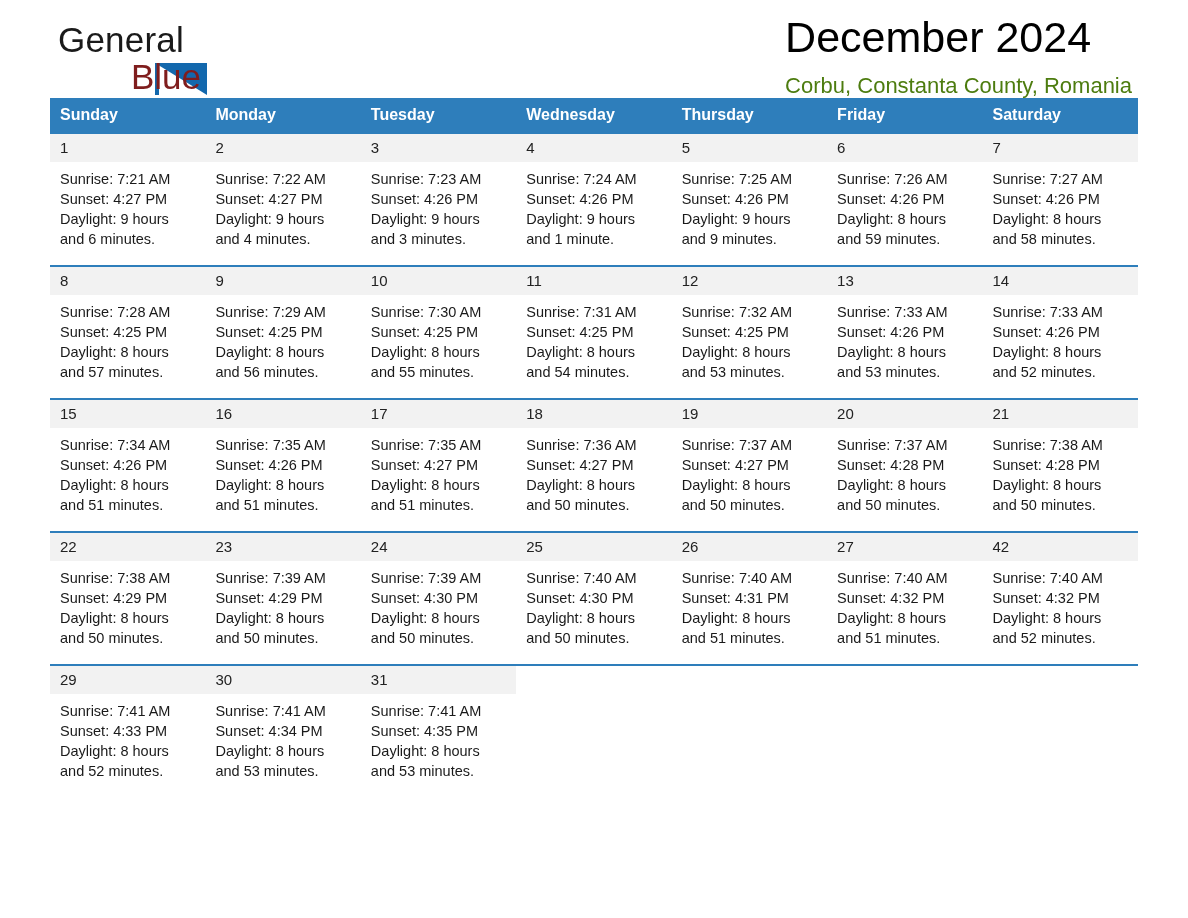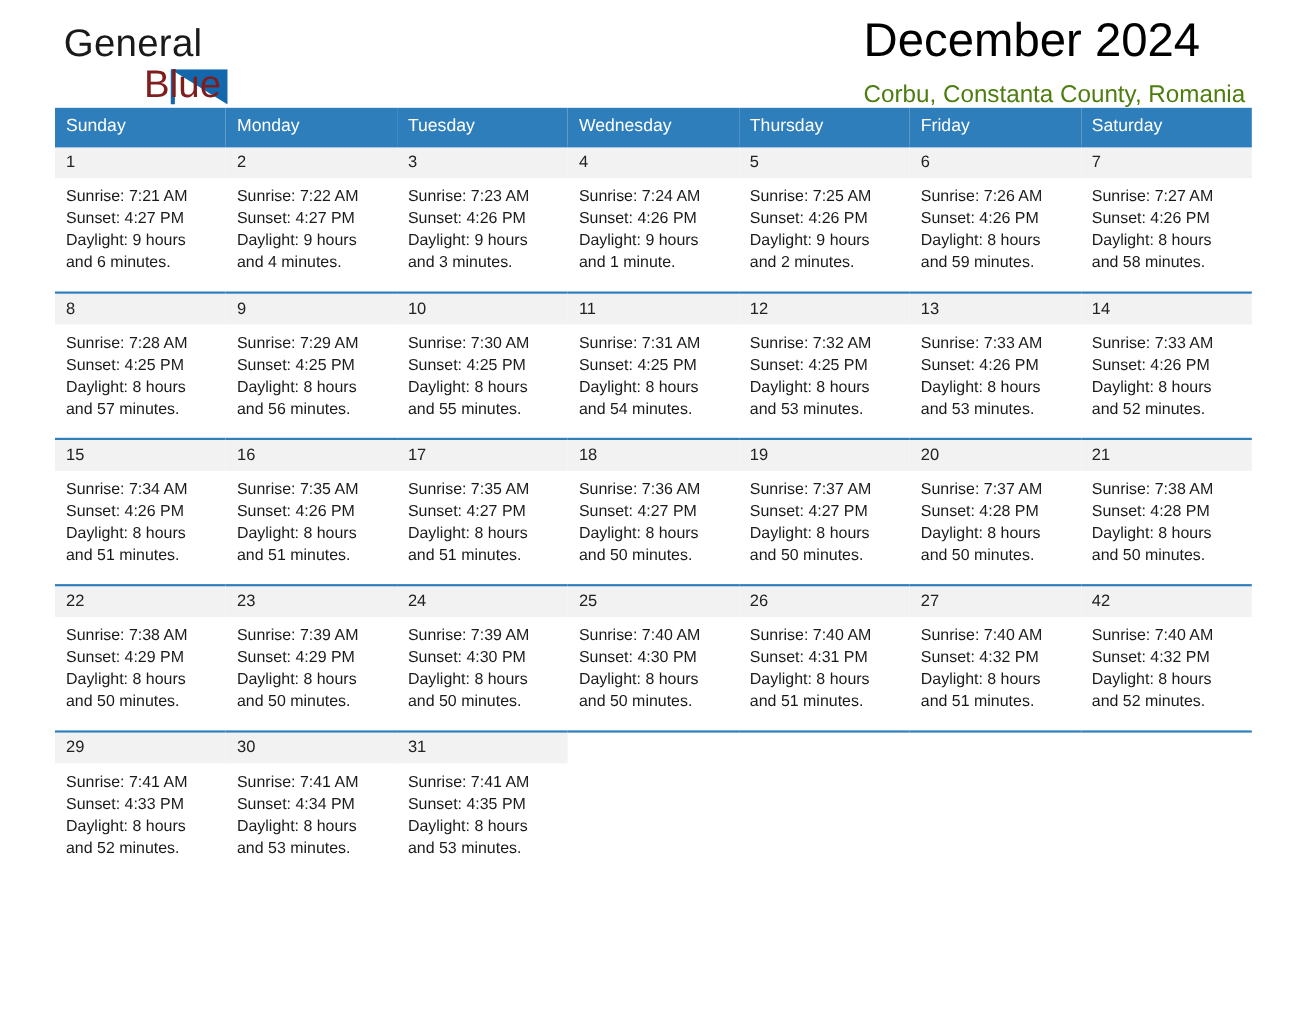--- a/index.html
+++ b/index.html
@@ -90,21 +90,21 @@
   
   .calendar {
     width: 1088px;
     border-collapse: collapse;
     table-layout: fixed;
   }
   .calendar th {
     background: #2e7ebb;
     color: #ffffff;
     font-size: 16px;
-    font-weight: 400;
+    font-weight: 700;
     text-align: left;
     padding: 7px 0 8px 10px;
     height: 19px;
     border: none;
   }
   .calendar td {
     vertical-align: top;
     padding: 0;
     width: 155.4px;
     border: none;
@@ -223,21 +223,21 @@
               </div>
             </div>
           </td>
           <td>
             <div class="cell">
               <div class="daynum-bar"><span class="daynum">5</span></div>
               <div class="cell-body">
                 <div class="cell-line">Sunrise: 7:25 AM</div>
                 <div class="cell-line">Sunset: 4:26 PM</div>
                 <div class="cell-line">Daylight: 9 hours</div>
-                <div class="cell-line">and 2 minutes.</div>
+                <div class="cell-line">and 9 minutes.</div>
               </div>
             </div>
           </td>
           <td>
             <div class="cell">
               <div class="daynum-bar"><span class="daynum">6</span></div>
               <div class="cell-body">
                 <div class="cell-line">Sunrise: 7:26 AM</div>
                 <div class="cell-line">Sunset: 4:26 PM</div>
                 <div class="cell-line">Daylight: 8 hours</div>

